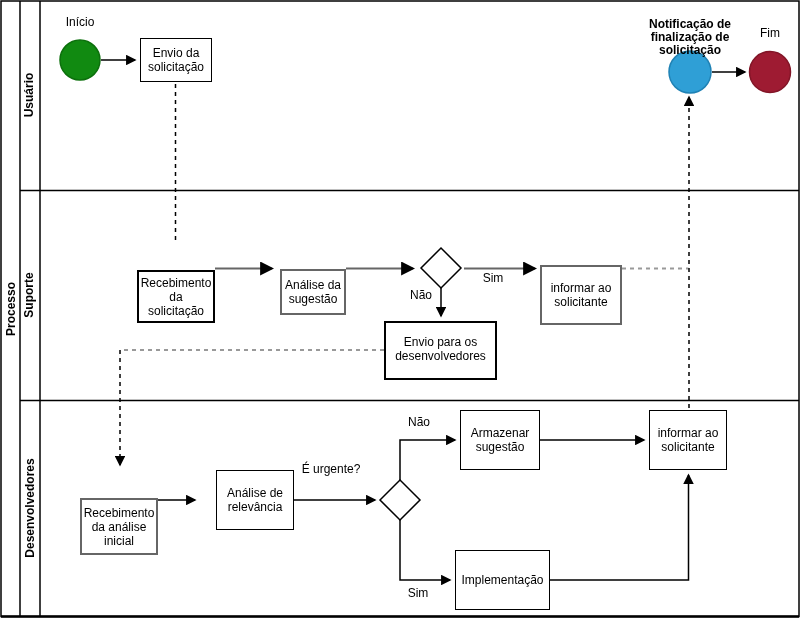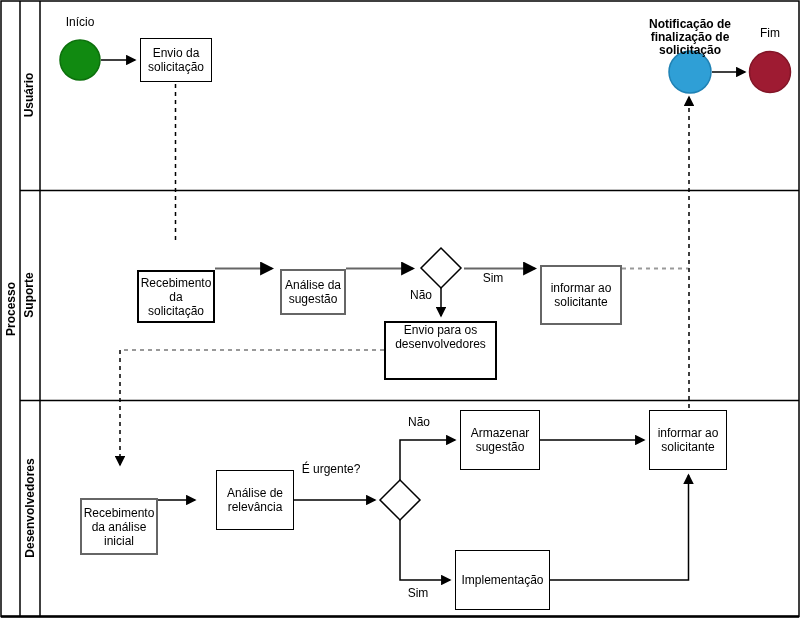--- a/index.html
+++ b/index.html
@@ -62,21 +62,21 @@
 
   <div class="vlabel" style="left:-298.5px;top:298.5px;width:617px;">Processo</div>
   <div class="vlabel" style="left:-66px;top:85px;width:190px;">Usuário</div>
   <div class="vlabel" style="left:-76px;top:285px;width:210px;">Suporte</div>
   <div class="vlabel" style="left:-79.5px;top:498px;width:217px;">Desenvolvedores</div>
 
   <div class="task" style="left:140px;top:38px;width:72px;height:44px;">Envio da solicitação</div>
   <div class="task b2" style="left:137px;top:242px;width:78px;height:53px;margin-top:28px;">Recebimento da solicitação</div>
   <div class="task b2 grayb" style="left:280px;top:242px;width:66px;height:46px;">Análise da sugestão</div>
   <div class="task b2 grayb" style="left:540px;top:238px;width:82px;height:60px;">informar ao solicitante</div>
-  <div class="task b2" style="left:384px;top:321px;width:113px;height:59px;align-items:flex-start;padding-top:0;">Envio para os desenvolvedores</div>
+  <div class="task b2" style="left:384px;top:321px;width:113px;height:59px;align-items:flex-start;padding-top:12px;">Envio para os desenvolvedores</div>
   <div class="task b2 grayb" style="left:80px;top:471px;width:78px;height:57px;">Recebimento da análise inicial</div>
   <div class="task" style="left:200px;top:470px;width:78px;height:60px;margin-left:16px;">Análise de relevância</div>
   <div class="task" style="left:460px;top:410px;width:80px;height:60px;">Armazenar sugestão</div>
   <div class="task" style="left:649px;top:410px;width:78px;height:60px;">informar ao solicitante</div>
   <div class="task" style="left:455px;top:550px;width:95px;height:60px;">Implementação</div>
 
   <div class="lbl" style="left:48px;top:16px;width:64px;">Início</div>
   <div class="lbl" style="left:626px;top:18px;width:128px;font-weight:bold;">Notificação de finalização de solicitação</div>
   <div class="lbl" style="left:740px;top:27px;width:60px;">Fim</div>
   <div class="lbl" style="left:473px;top:272px;width:40px;">Sim</div>

